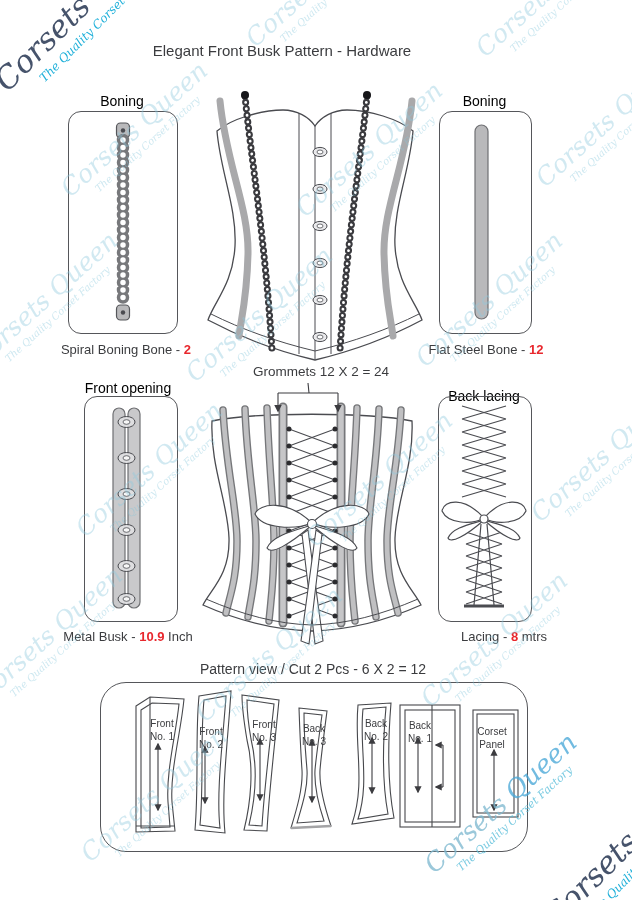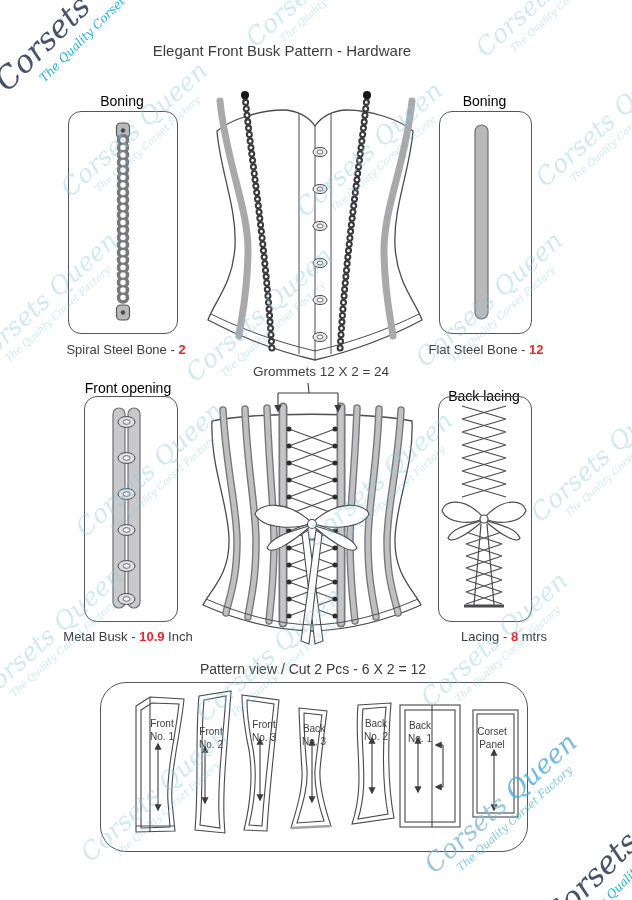--- a/index.html
+++ b/index.html
@@ -41,21 +41,21 @@
   <div class="box" style="left:68px;top:111px;width:108px;height:221px"></div>
   <svg class="abs" style="left:68px;top:111px" width="108" height="221" viewBox="0 0 108 221">
     <rect x="48.5" y="12" width="13" height="15" rx="4" fill="#b9b9bb" stroke="#55565a" stroke-width="1.2"></rect>
     <rect x="48.5" y="194" width="13" height="15" rx="4" fill="#b9b9bb" stroke="#55565a" stroke-width="1.2"></rect>
     <path d="M55,29 L55,194" stroke="#77787b" stroke-width="12.5" stroke-linecap="round" stroke-dasharray="0.1 7.4" fill="none"></path>
     <path d="M55,29 L55,194" stroke="#ffffff" stroke-width="5.5" stroke-linecap="round" stroke-dasharray="0.1 7.4" fill="none"></path>
     <circle cx="55" cy="19.5" r="2.2" fill="#4a4b50"></circle>
     <circle cx="55" cy="201.5" r="2.2" fill="#4a4b50"></circle>
   </svg>
   <div class="t-caption" style="left:26px;width:200px;top:342px">
-    <span>Spiral Steel Bone - </span><span class="red">2</span>
+    <span>Spiral Boning Bone - </span><span class="red">2</span>
   </div>
 
   <div class="t-label" style="left:439px;width:91px;top:93px">Boning</div>
   <div class="box" style="left:439px;top:111px;width:91px;height:221px"></div>
   <svg class="abs" style="left:439px;top:111px" width="91" height="221" viewBox="0 0 91 221">
     <rect x="36" y="14" width="13" height="194" rx="6.5" fill="#b9b9bb" stroke="#6f7073" stroke-width="1.2"></rect>
   </svg>
   <div class="t-caption" style="left:386px;width:200px;top:342px">
     <span>Flat Steel Bone - </span><span class="red">12</span>
   </div>

